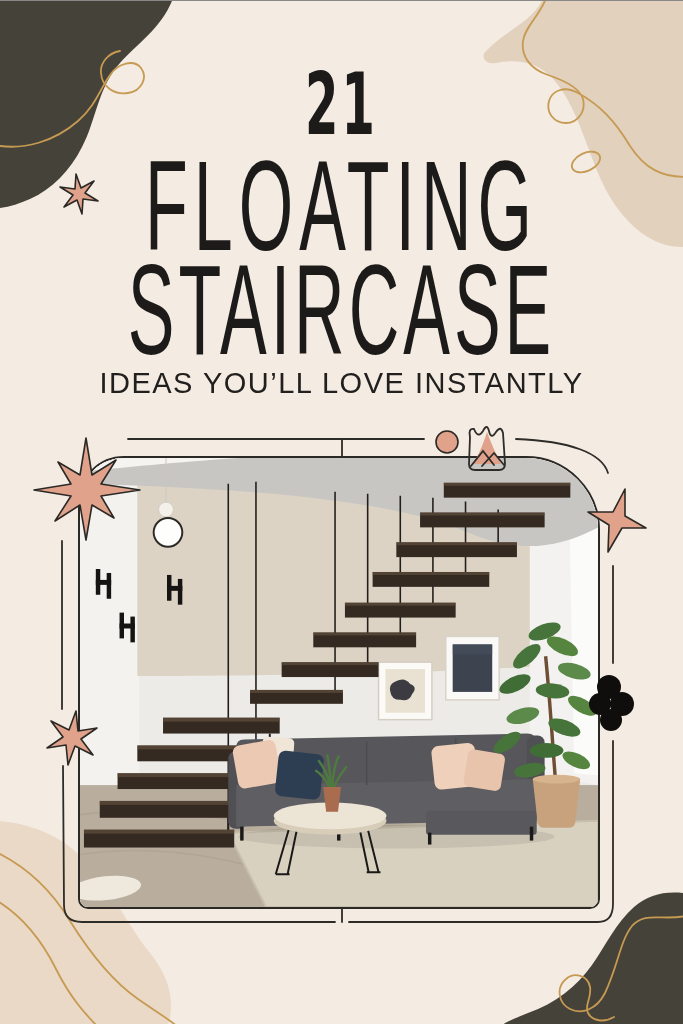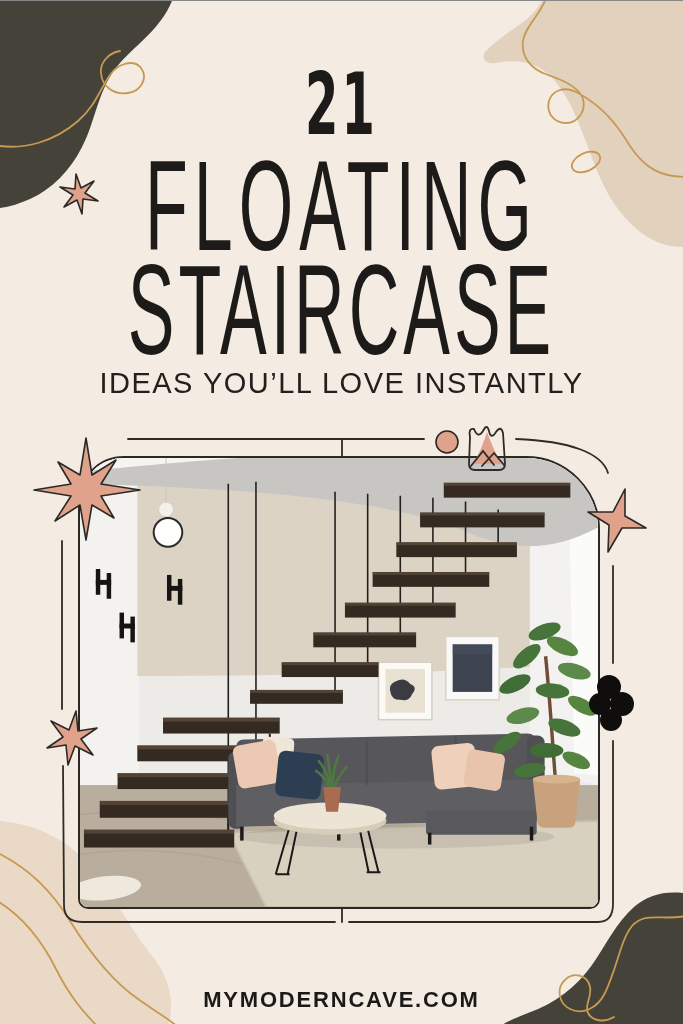--- a/index.html
+++ b/index.html
@@ -50,21 +50,20 @@
       <path class="gold" d="M686 915 C662 920 645 910 632 925 C620 940 618 965 605 992 C597 1008 582 1014 570 1008 C558 1002 556 986 566 978 C574 971 588 974 590 986 C592 997 584 1004 588 1012 C592 1020 604 1022 614 1016"></path>
     </g>
 
     <polygon class="pink" points="76,173 81,187 94,180 85,192 98,200 83,198 82,213 77,199 64,206 73,194 60,186 75,188"></polygon>
   </svg>
 
   <div class="txt t-num">21</div>
   <div class="txt t-big t-line1">FLOATING</div>
   <div class="txt t-big t-line2">STAIRCASE</div>
   <div class="txt t-sub">IDEAS YOU’LL LOVE INSTANTLY</div>
-  <div class="txt t-web">MYMODERNCAVE.COM</div>
 
   <div id="photo" role="img" aria-label="Modern floating staircase with dark espresso wood treads suspended from thin black rods, above a charcoal sectional sofa with blush and navy pillows, round cream coffee table with potted snake plant, fiddle-leaf fig in tan planter, two framed abstract prints and a beige rug">
     <svg viewBox="0 0 524 453" preserveAspectRatio="none">
 
       <rect x="0" y="0" width="524" height="453" fill="#ecebe7"></rect>
       <rect x="0" y="0" width="60" height="360" fill="#f3f2ef"></rect>
       <path d="M58 24 L462 42 L462 210 C350 218 150 220 58 220 Z" fill="#dcd3c4"></path>
       <path d="M455 60 L524 45 L524 330 L455 318 Z" fill="#f3f2f0"></path>
       <path d="M495 58 L524 50 L524 320 L500 318 Z" fill="#fbfbfa"></path>
 

